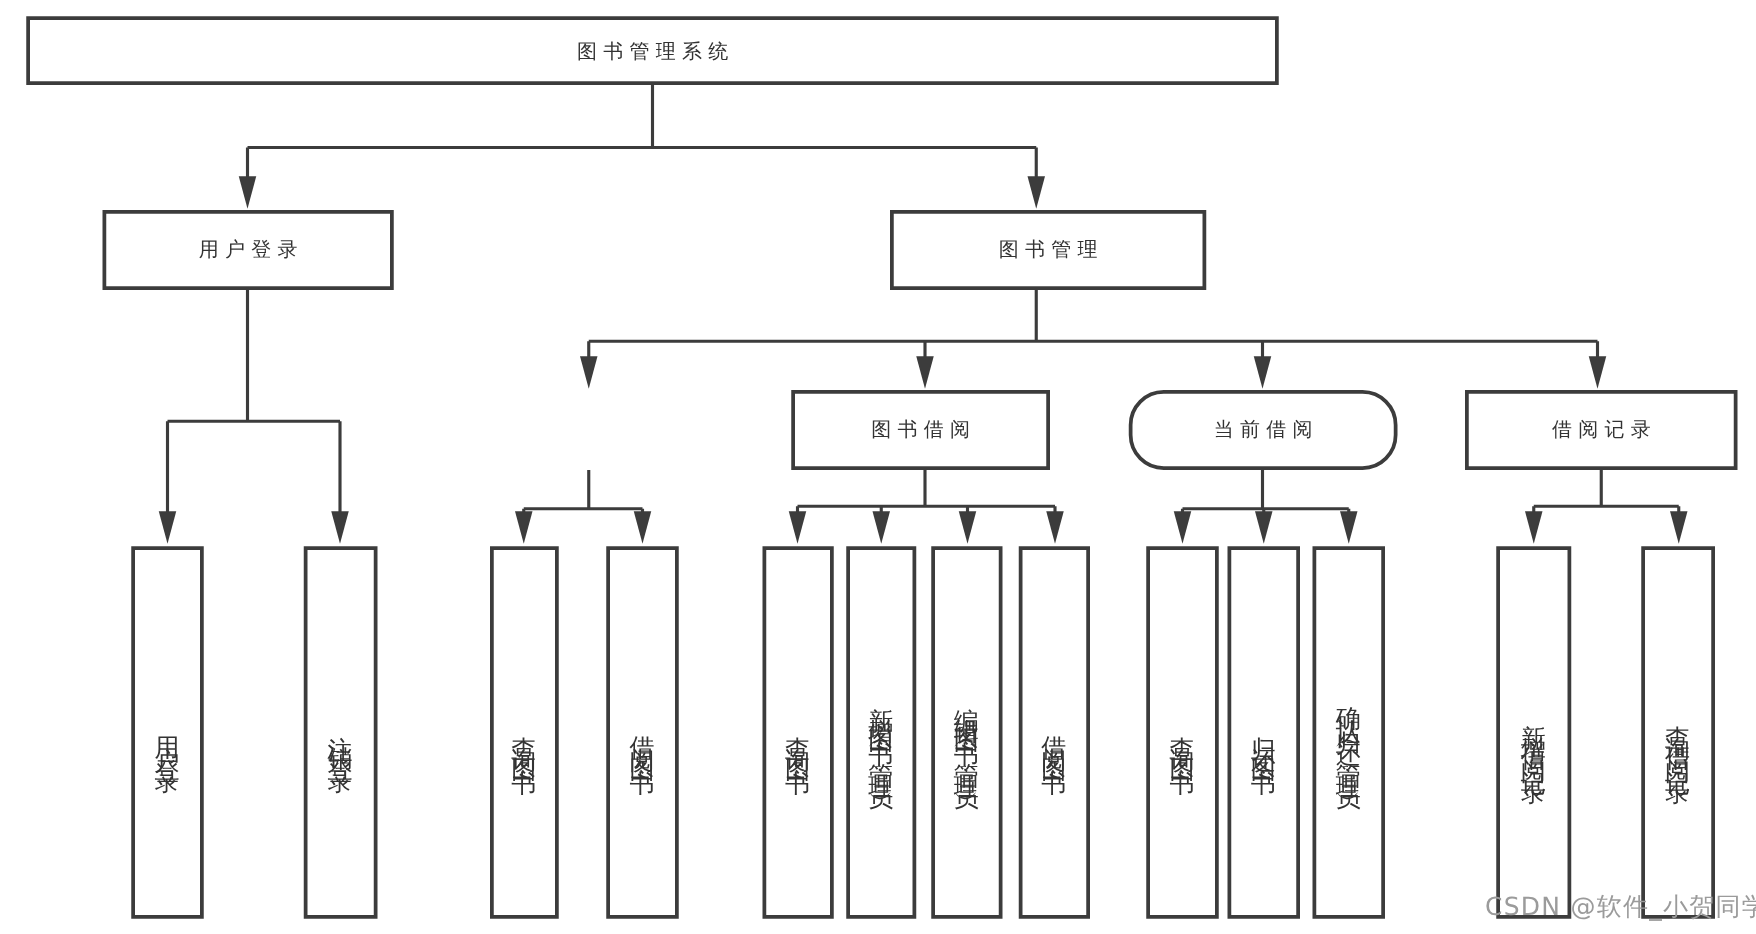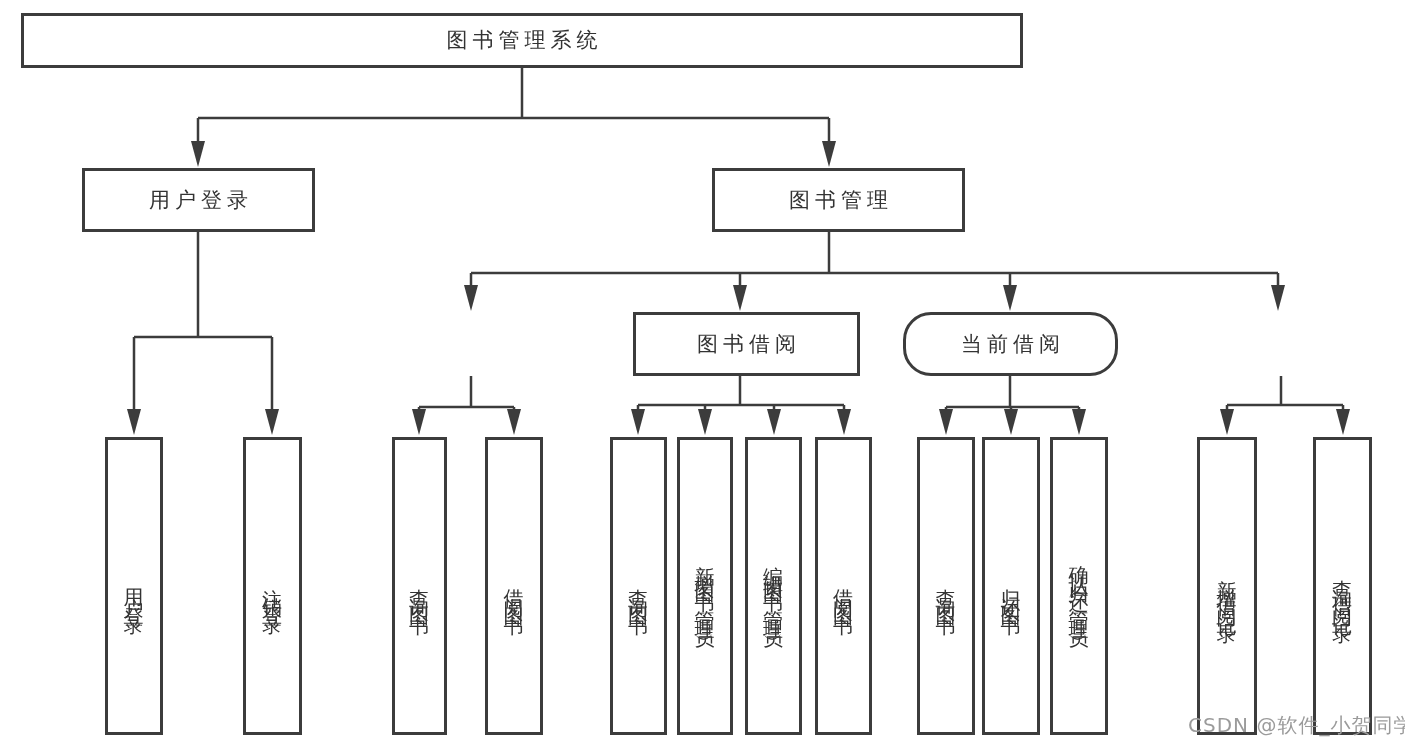--- a/index.html
+++ b/index.html
@@ -9,21 +9,21 @@
   }
   svg.wires{position:absolute;left:0;top:0;width:1405px;height:747px;}
   svg.wires path{stroke:#3c3c3c;stroke-width:2.5;fill:none;}
   svg.wires polygon{fill:#3c3c3c;stroke:none;}
   .node{
     position:absolute;box-sizing:border-box;background:#ffffff;
     border:3px solid #3c3c3c;color:#333333;
     display:flex;align-items:center;justify-content:center;
     line-height:1.25;white-space:nowrap;
   }
-  .h{font-size:21px;letter-spacing:5px;padding-left:5px;}
+  .h{font-size:16px;letter-spacing:5px;padding-left:5px;}
   .v{
     writing-mode:vertical-rl;text-orientation:upright;
     font-size:20px;letter-spacing:9px;padding-top:9px;line-height:1;
   }
   .watermark{
     position:absolute;left:1188px;top:712px;z-index:5;
     color:#9b9b9b;font-size:20px;letter-spacing:1px;white-space:nowrap;
   }
 </style>
 </head>
@@ -72,22 +72,23 @@
       <polygon points="1220,409 1234,409 1227,435"></polygon>
       <polygon points="1336,409 1350,409 1343,435"></polygon>
     </g>
   </svg>
 
   <div class="node h" style="left:21px;top:13px;width:1002px;height:55px;">图书管理系统</div>
 
   <div class="node h" style="left:82px;top:168px;width:233px;height:64px;">用户登录</div>
   <div class="node h" style="left:712px;top:168px;width:253px;height:64px;">图书管理</div>
 
-  <div class="node h" style="left:633px;top:312px;width:227px;height:64px;">图书借阅</div>
+  <div class="node h" style="left:633px;top:312px;width:207px;height:64px;">图书借阅</div>
   <div class="node h" style="left:903px;top:312px;width:215px;height:64px;border-radius:28px;">当前借阅</div>
+  <div class="node h" style="left:1172px;top:312px;width:218px;height:64px;">借阅记录</div>
 
   <div class="node v" style="left:105px;top:437px;width:58px;height:298px;">用户登录</div>
   <div class="node v" style="left:243px;top:437px;width:59px;height:298px;">注销登录</div>
 
   <div class="node v" style="left:392px;top:437px;width:55px;height:298px;">查询图书</div>
   <div class="node v" style="left:485px;top:437px;width:58px;height:298px;">借阅图书</div>
 
   <div class="node v" style="left:610px;top:437px;width:57px;height:298px;">查询图书</div>
   <div class="node v" style="left:677px;top:437px;width:56px;height:298px;">新增图书（管理员）</div>
   <div class="node v" style="left:745px;top:437px;width:57px;height:298px;">编辑图书（管理员）</div>

